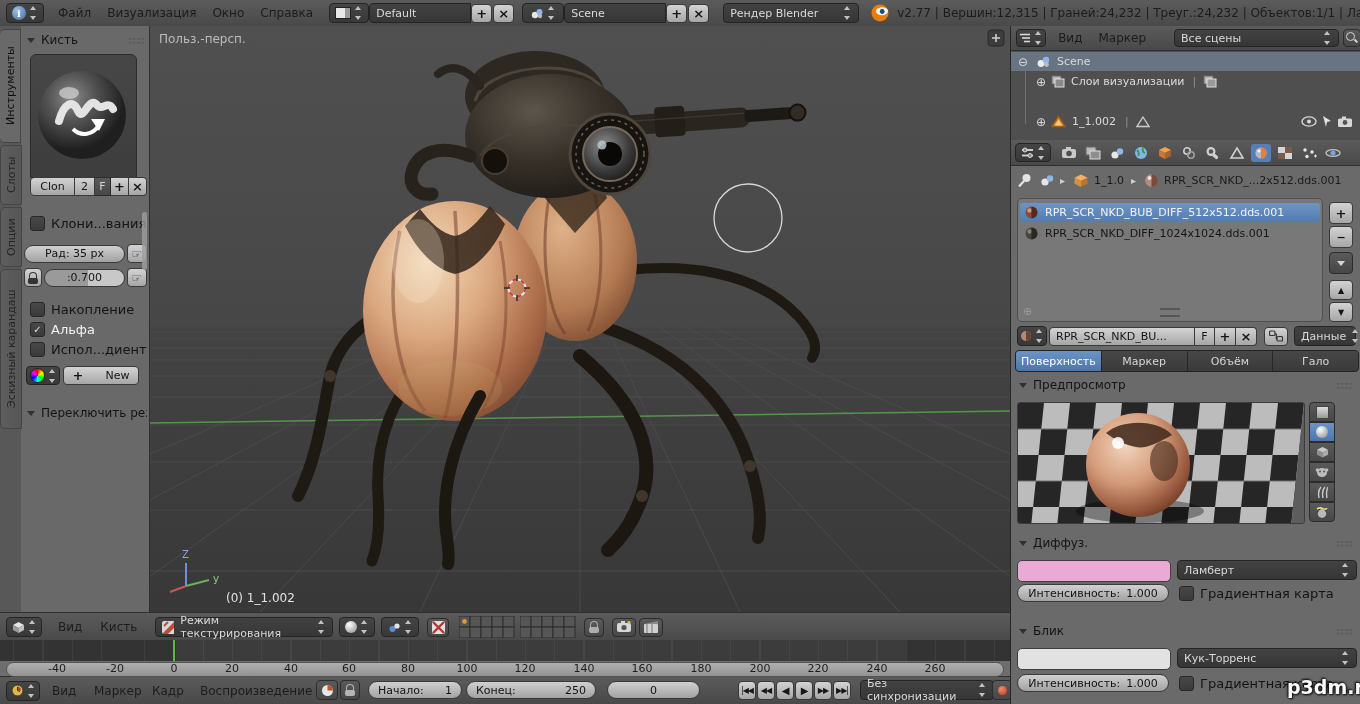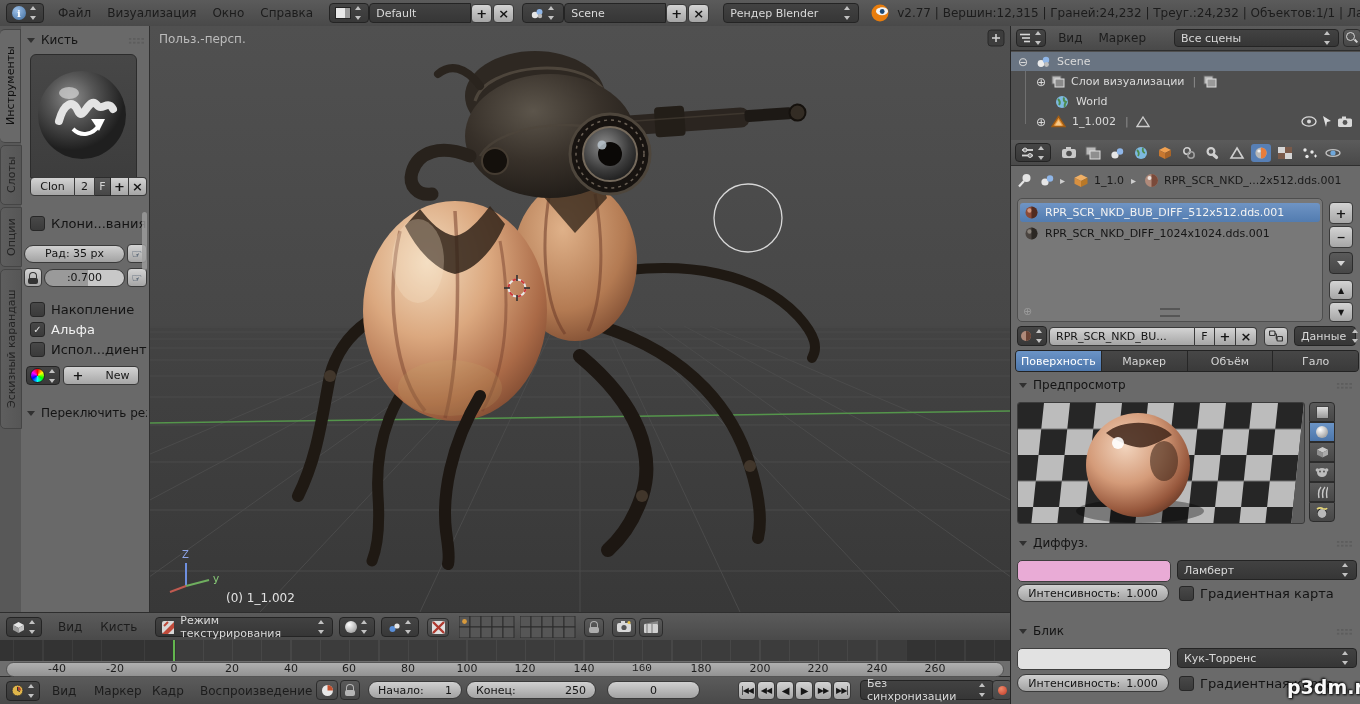--- a/index.html
+++ b/index.html
@@ -479,21 +479,21 @@
     <span class="tickn" style="left:57px;">-40</span>
     <span class="tickn" style="left:115px;">-20</span>
     <span class="tickn" style="left:174px;">0</span>
     <span class="tickn" style="left:232px;">20</span>
     <span class="tickn" style="left:291px;">40</span>
     <span class="tickn" style="left:349px;">60</span>
     <span class="tickn" style="left:408px;">80</span>
     <span class="tickn" style="left:467px;">100</span>
     <span class="tickn" style="left:525px;">120</span>
     <span class="tickn" style="left:584px;">140</span>
-    <span class="tickn" style="left:642px;font-family:Liberation Mono, monospace;">160</span>
+    <span class="tickn" style="left:642px;">160</span>
     <span class="tickn" style="left:701px;">180</span>
     <span class="tickn" style="left:760px;">200</span>
     <span class="tickn" style="left:818px;">220</span>
     <span class="tickn" style="left:877px;">240</span>
     <span class="tickn" style="left:935px;">260</span>
   </div>
 
   <div class="abs hdrbar" style="left:0;top:677px;width:1010px;height:27px;">
     <div class="row" style="height:100%;padding-left:6px;position:relative;">
       <div class="dchip" style="width:34px;">
@@ -597,27 +597,20 @@
         <svg width="15" height="14" style="margin-left:5px;">
             <rect x="1" y="1" width="9" height="8" fill="#b9b9b9" stroke="#666"></rect>
             <rect x="4" y="4" width="9" height="8" fill="#8a8a8a" stroke="#ddd"></rect>
           </svg>
         <span class="otext" style="margin-left:5px;">Слои визуализации</span>
         <span class="otext" style="margin-left:8px;color:#8f8f8f;">|</span>
         <svg width="15" height="14" style="margin-left:7px;">
             <rect x="1" y="1" width="9" height="8" fill="#b9b9b9" stroke="#666"></rect>
             <rect x="4" y="4" width="9" height="8" fill="#9a9a9a" stroke="#ddd"></rect>
           </svg>
-      </div>
-      <div class="abs row" style="left:0;top:66px;width:350px;height:19px;">
-        <svg width="14" height="14" style="margin-left:44px;">
-            <circle cx="7" cy="7" r="6" fill="#7db9e0"></circle>
-            <path d="M3,4 Q6,7 4,10 M9,2.5 Q8,6 11,7 Q9,10 10,12" stroke="#4e8c4e" stroke-width="2" fill="none"></path>
-          </svg>
-        <span class="otext" style="margin-left:7px;">World</span>
       </div>
       <div class="abs row" style="left:0;top:86px;width:350px;height:19px;">
         <span class="g i-exp-p" style="margin-left:25px;"></span>
         <svg width="15" height="13" style="margin-left:5px;">
             <path d="M7.5,1.5 L14,11.5 L1,11.5 Z" fill="#e8973c" stroke="#a05c14" stroke-width="1.4"></path>
             <path d="M7.5,5 L11,10.5 L4,10.5 Z" fill="#f6c888"></path>
           </svg>
         <span class="otext" style="margin-left:6px;">1_1.002</span>
         <span class="otext" style="margin-left:9px;color:#8f8f8f;">|</span>
         <svg width="14" height="12" style="margin-left:7px;">

